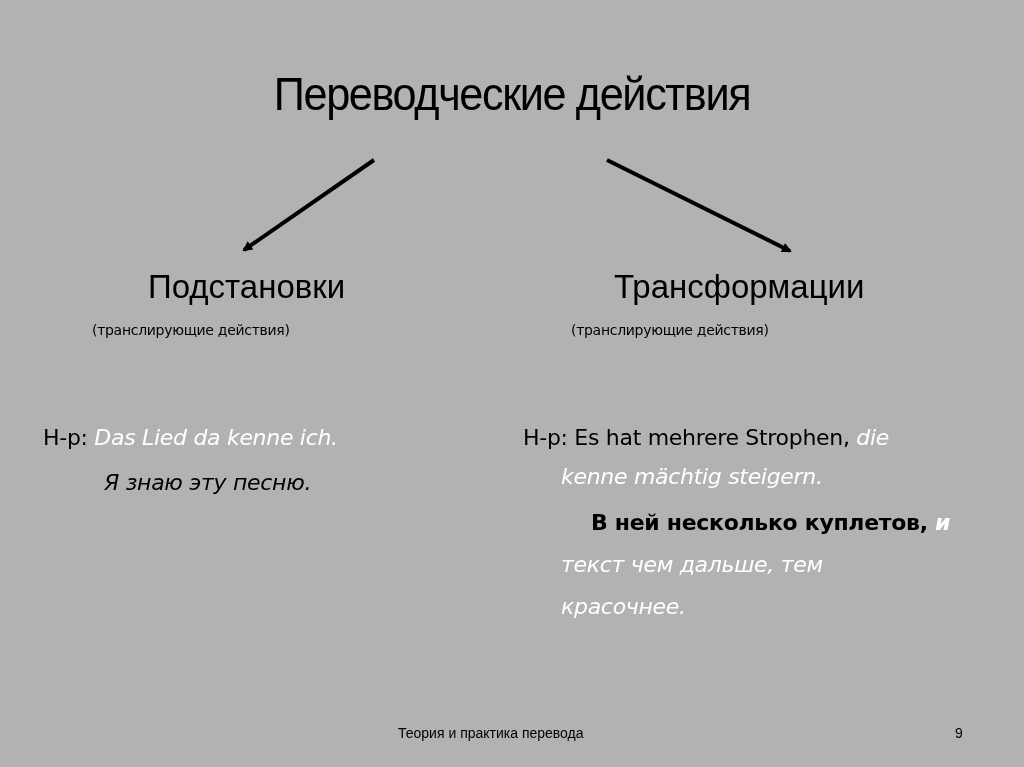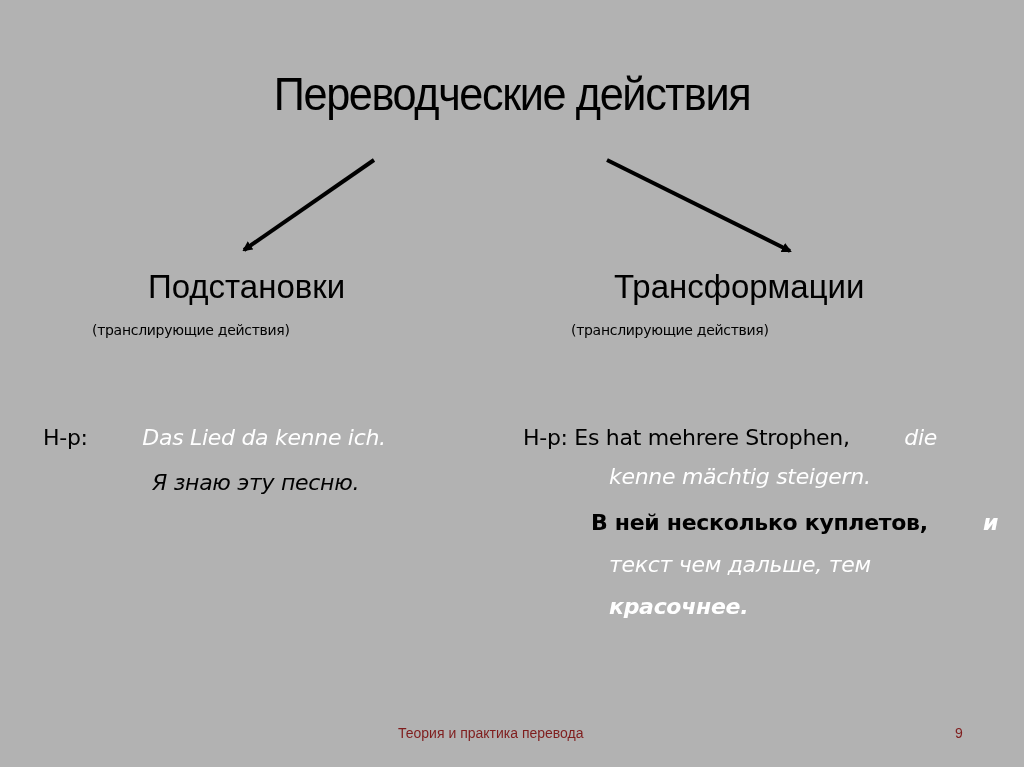--- a/index.html
+++ b/index.html
@@ -12,23 +12,23 @@
   }
   .abs { position: absolute; white-space: nowrap; text-align: center; }
   .title {
     left: 0; width: 1024px; top: 66px; text-align: center;
     font-size: 47px; letter-spacing: -1.5px; font-family: "Liberation Sans", sans-serif;
     transform: scaleX(0.92);
   }
   .heading { font-size: 33px; font-family: "Liberation Sans", sans-serif; }
   .sub { font-size: 14px; font-family: "DejaVu Sans", sans-serif; letter-spacing: -0.3px; }
   .ex { font-size: 22px; font-family: "DejaVu Sans", sans-serif; letter-spacing: -0.3px; }
-  .it { font-style: italic; margin-left: 48px; }
+  .it { font-style: italic; }
   .white { color: #ffffff; }
-  .footer { font-size: 14px; color: #7f1d1d; font-family: "Liberation Sans", sans-serif; }
+  .footer { font-size: 14px; color: #000000; font-family: "Liberation Sans", sans-serif; }
   svg.arrows { position: absolute; left: 0; top: 0; }
 </style>
 </head>
 <body>
 
 <div class="abs title">Переводческие действия</div>
 
 <svg class="arrows" width="1024" height="767">
   <defs>
     <marker id="ah" markerWidth="10" markerHeight="10" refX="8" refY="5" orient="auto" markerUnits="userSpaceOnUse">
@@ -52,16 +52,16 @@
 
 <div class="abs ex" style="left:523px; top:425px;">
   <span>Н-р: Es hat mehrere Strophen, </span><span class="it white">die</span>
 </div>
 <div class="abs ex it white" style="left:561px; top:464px;">kenne  mächtig steigern.</div>
 
 <div class="abs ex" style="left:591px; top:510px;font-weight:bold;">
   <span>В ней несколько куплетов, </span><span class="it white">и</span>
 </div>
 <div class="abs ex it white" style="left:561px; top:552px;">текст чем дальше, тем</div>
-<div class="abs ex it white" style="left:561px; top:594px;font-weight:bold;">красочнее.</div>
+<div class="abs ex it white" style="left:561px; top:594px;">красочнее.</div>
 
 <div class="abs footer" style="left:398px; top:725px;">Теория и практика перевода</div>
 <div class="abs footer" style="left:955px; top:725px;">9</div>
 
 </body></html>

